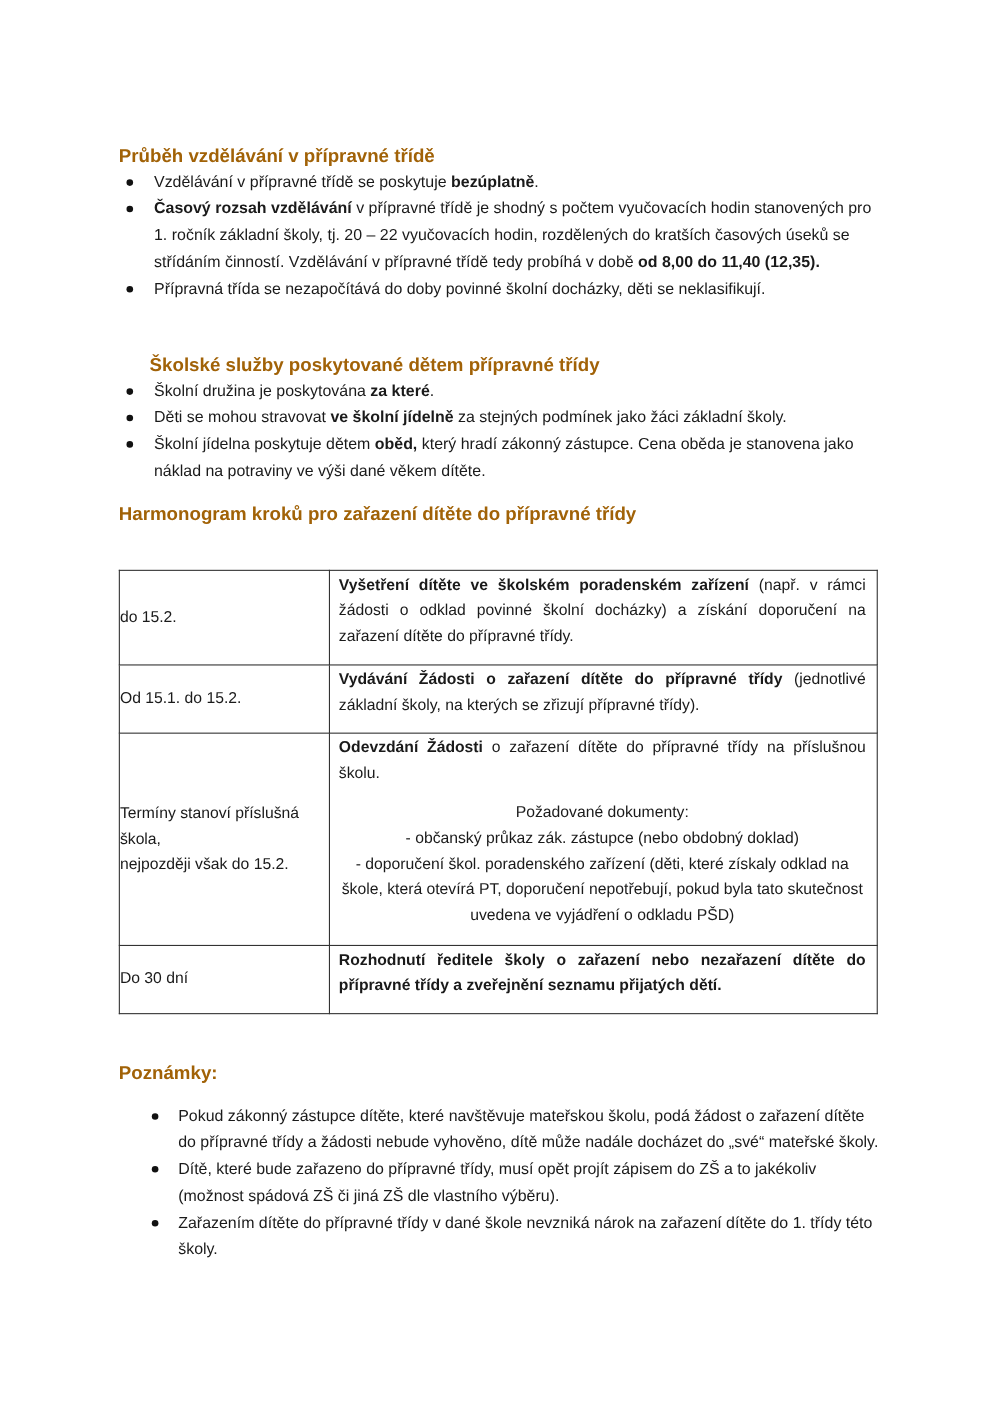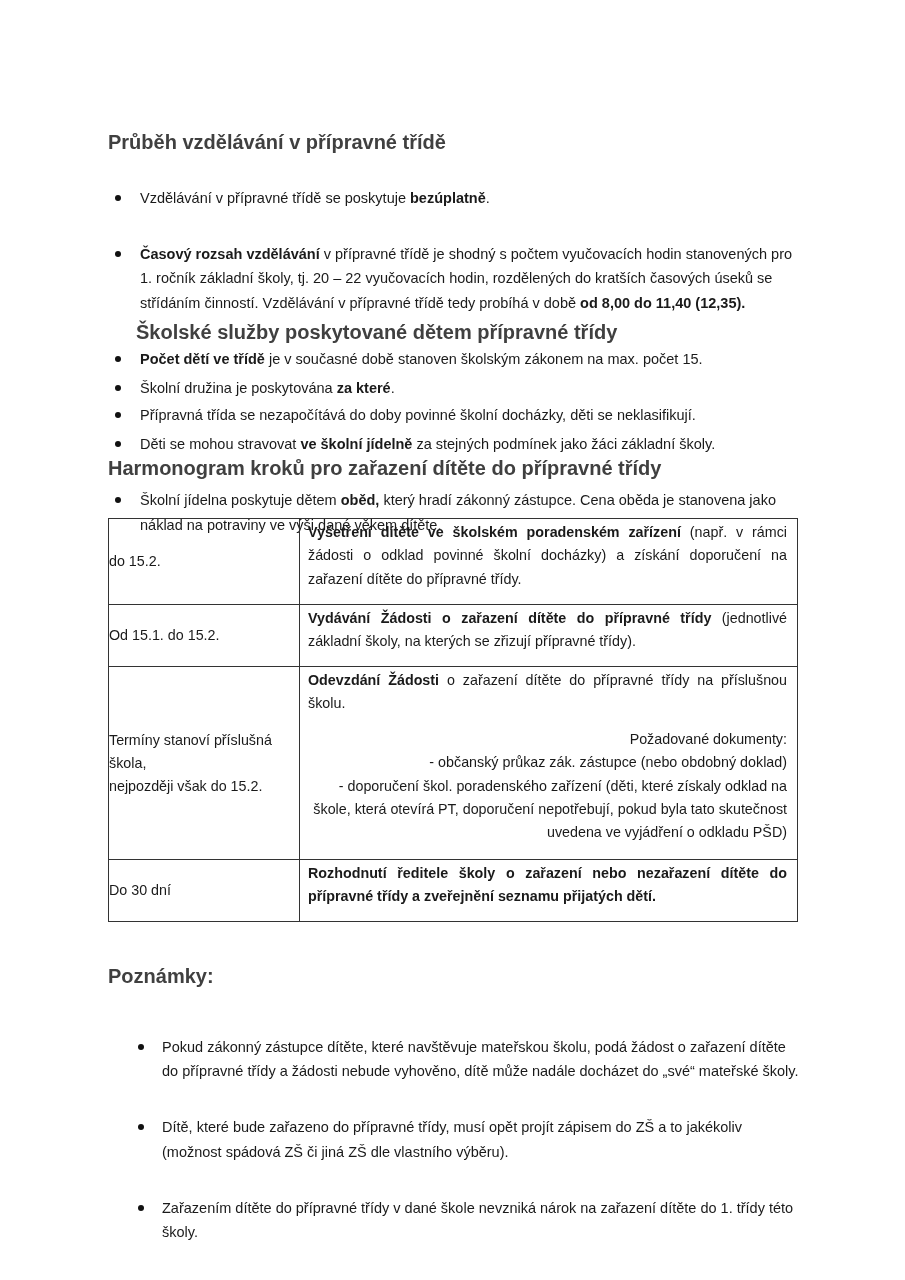--- a/index.html
+++ b/index.html
@@ -3,25 +3,25 @@
 <meta charset="utf-8">
 <style>
   html, body { margin: 0; padding: 0; background: #ffffff; }
   body {
     width: 905px; height: 1280px; position: relative; overflow: hidden;
     font-family: "Liberation Sans", "DejaVu Sans", sans-serif;
     color: #1a1a1a; font-size: 14.5px;
   }
   .page { position: absolute; left: 0; top: 0; width: 905px; height: 1280px; }
   .heading {
-    position: absolute; left: 108px; color: #404040; font-weight: bold;
-    font-size: 20px; line-height: 20px; white-space: nowrap;
+    position: absolute; left: 108px; color: #a16207; font-weight: bold;
+    font-size: 17px; line-height: 20px; white-space: nowrap;
   }
   ul.blist { position: absolute; margin: 0; padding: 0; list-style: none; }
-  ul.blist li { position: relative; line-height: 24.2px; margin-top: 32px; }
+  ul.blist li { position: relative; line-height: 24.2px; }
   ul.blist li .dot {
     position: absolute; width: 6px; height: 6px; border-radius: 50%;
     background: #111; top: 9px;
   }
   .sec1 { left: 140px; top: 154px; width: 665px; }
   .sec1 li .dot { left: -25px; }
   .sec2 { left: 140px; top: 344px; width: 668px; }
   .sec2 li .dot { left: -25px; }
   .notes { left: 162px; top: 1003px; width: 640px; }
   .notes li .dot { left: -24px; }
@@ -54,24 +54,20 @@
     <li>
       <span class="dot"></span>
       <span>Vzdělávání v přípravné třídě se poskytuje </span><b>bezúplatně</b><span>.</span>
     </li>
     <li>
       <span class="dot"></span>
       <b>Časový rozsah vzdělávání</b><span> v přípravné třídě je shodný s počtem vyučovacích hodin stanovených pro 1. ročník základní školy, tj. 20 – 22 vyučovacích hodin, rozdělených do kratších časových úseků se střídáním činností. Vzdělávání v přípravné třídě tedy probíhá v době </span><b>od 8,00 do 11,40 (12,35).</b>
     </li>
     <li>
       <span class="dot"></span>
-      <b>Počet dětí ve třídě</b><span> je v současné době stanoven školským zákonem na max. počet 15.</span>
-    </li>
-    <li>
-      <span class="dot"></span>
       <span>Přípravná třída se nezapočítává do doby povinné školní docházky, děti se neklasifikují.</span>
     </li>
   </ul>
 
   <div class="heading" style="top:322px;margin-left:28px;">Školské služby poskytované dětem  přípravné třídy</div>
   <ul class="blist sec2">
     <li>
       <span class="dot"></span>
       <span>Školní družina je poskytována </span><b>za které</b><span>.</span>
     </li>
@@ -98,21 +94,21 @@
     </tr>
     <tr class="r3">
       <td class="c1">
         <span class="plain">Termíny stanoví příslušná</span>
         <span class="plain">škola,</span>
         <span class="plain">nejpozději však do 15.2.</span>
       </td>
       <td class="c2">
         <div style="text-align:justify;"><b>Odevzdání Žádosti</b><span> o zařazení dítěte do přípravné třídy na příslušnou školu.</span></div>
         <div class="gap"></div>
-        <div style="text-align:right;">
+        <div style="text-align:center;">
           <span class="plain">Požadované dokumenty:</span>
           <span class="plain">- občanský průkaz zák. zástupce (nebo obdobný doklad)</span>
           <span class="plain">- doporučení škol. poradenského zařízení (děti, které získaly odklad na škole, která otevírá PT, doporučení nepotřebují, pokud byla tato skutečnost  uvedena ve vyjádření o odkladu PŠD)</span>
         </div>
       </td>
     </tr>
     <tr class="r4">
       <td class="c1">Do 30 dní</td>
       <td class="c2"><b>Rozhodnutí ředitele školy o zařazení nebo nezařazení dítěte do přípravné třídy a zveřejnění seznamu přijatých dětí.</b><span></span></td>
     </tr>

